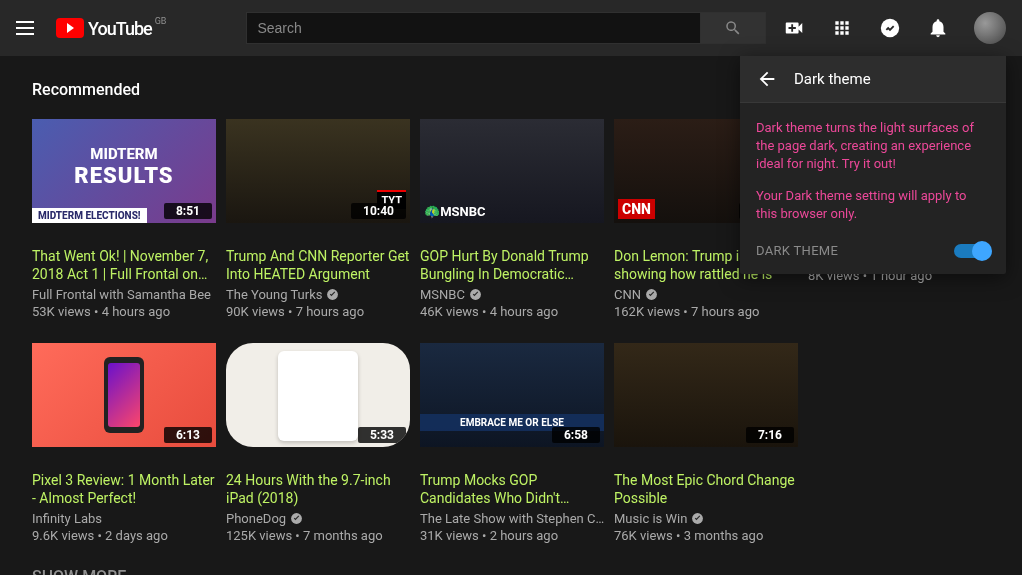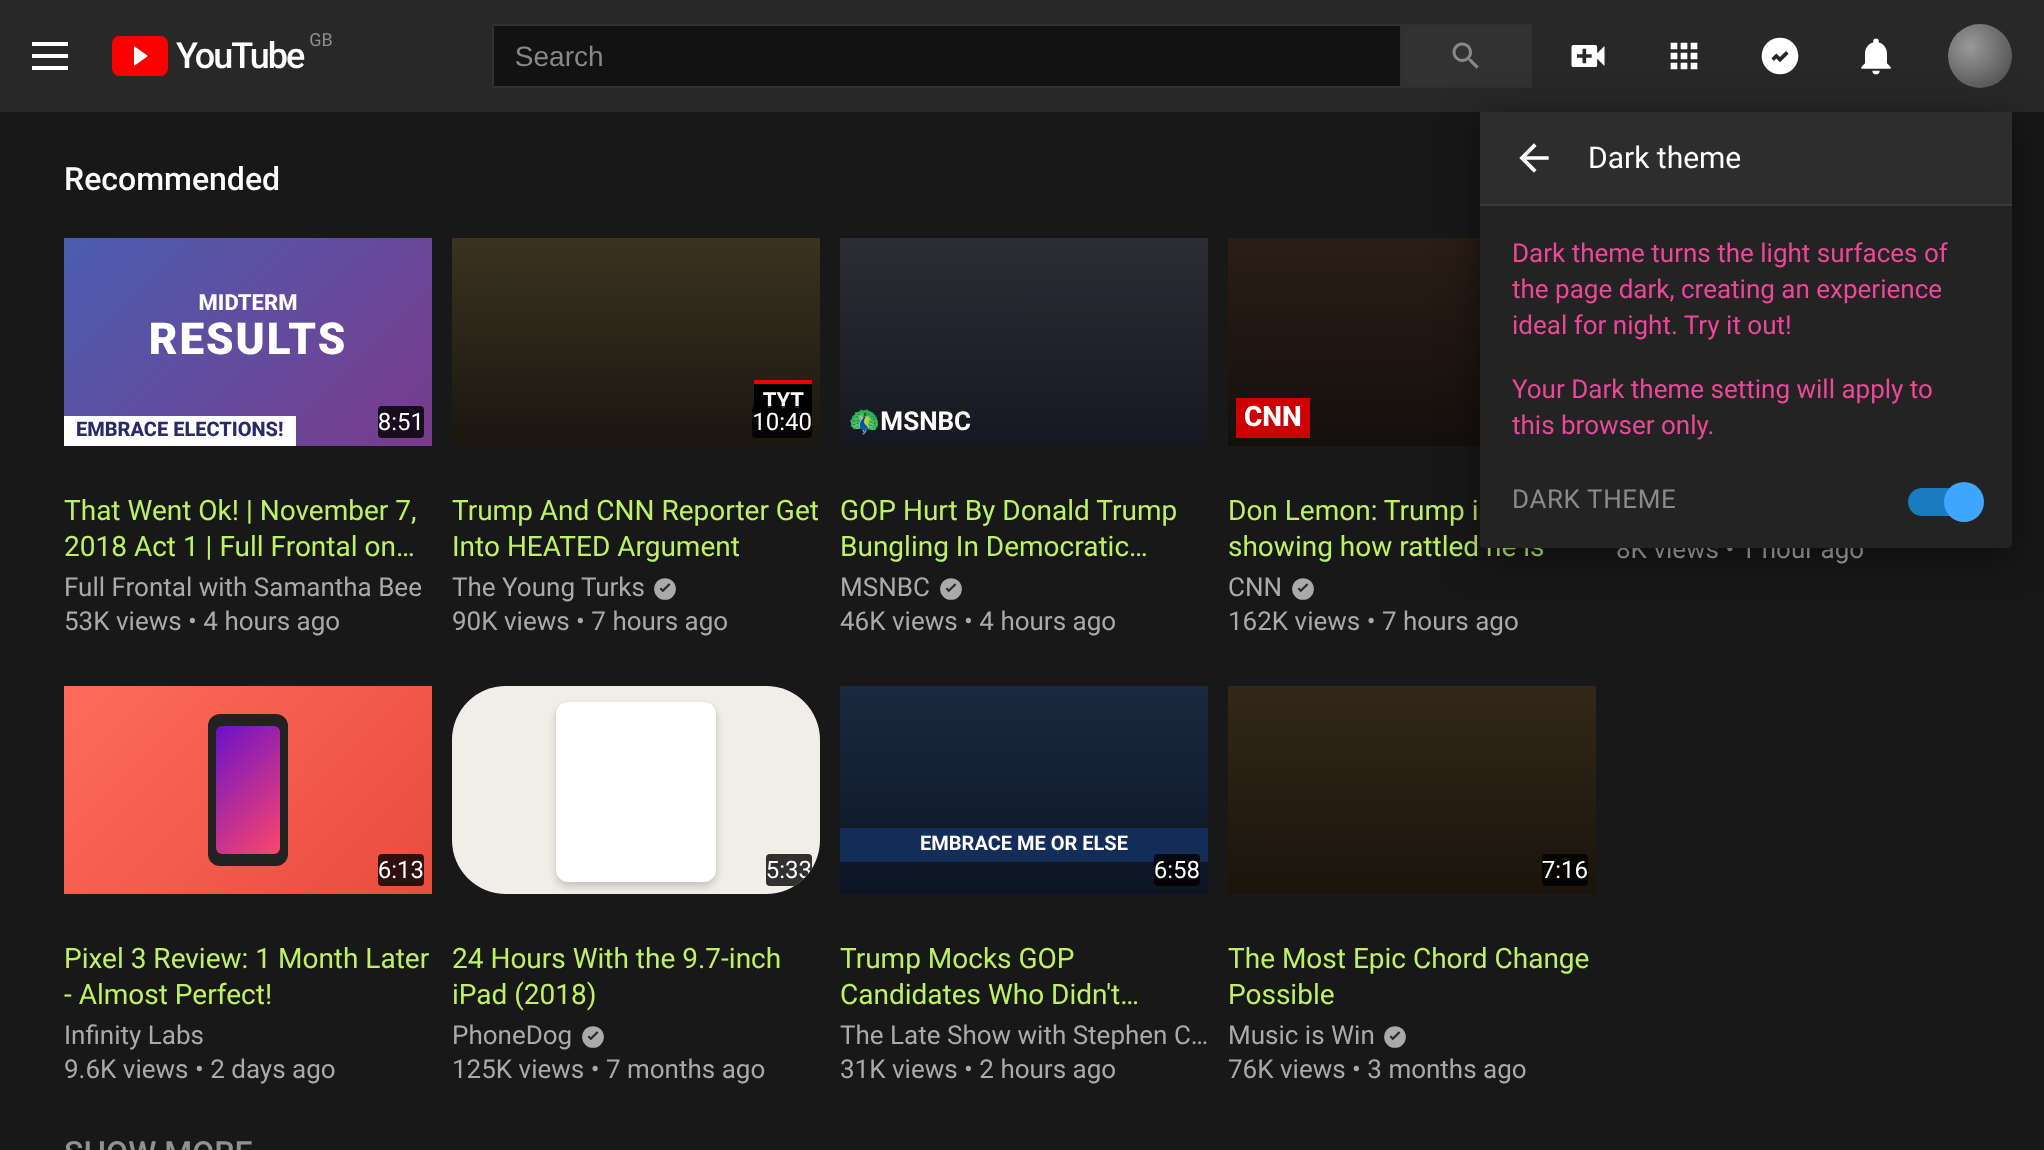--- a/index.html
+++ b/index.html
@@ -21,21 +21,21 @@
 .header-icons { margin-left: auto; display: flex; align-items: center; gap: 24px; }
 .hicon { width: 24px; height: 24px; display: flex; align-items: center; justify-content: center; cursor: pointer; color: #fff; }
 .avatar { width: 32px; height: 32px; border-radius: 50%; background: radial-gradient(circle at 35% 35%, #999, #444); cursor: pointer; }
 
 
 .content { padding: 24px 32px; }
 .section-title { font-size: 16px; font-weight: 500; color: #fff; margin-bottom: 20px; }
 .grid { display: flex; gap: 10px; margin-bottom: 24px; }
 .card { width: 184px; position: relative; }
 .thumb { width: 184px; height: 104px; position: relative; overflow: hidden; display: flex; align-items: center; justify-content: center; font-size: 11px; font-weight: bold; color: #fff; text-align: center; }
-.duration { position: absolute; bottom: 4px; right: 4px; background: rgba(0,0,0,0.8); color: #fff; font-size: 12px; font-weight: 400; padding: 1px 0; border-radius: 2px; }
+.duration { position: absolute; bottom: 4px; right: 4px; background: rgba(0,0,0,0.8); color: #fff; font-size: 12px; font-weight: 700; padding: 1px 12px; border-radius: 2px; }
 .vtitle { font-size: 14px; font-weight: 400; color: #bef264; margin-top: 24px; line-height: 18px; display: -webkit-box; -webkit-line-clamp: 2; -webkit-box-orient: vertical; overflow: hidden; }
 .channel { font-size: 13px; color: #aaa; margin-top: 4px; display: flex; align-items: center; gap: 4px; white-space: nowrap; overflow: hidden; text-overflow: ellipsis; }
 .verified { width: 13px; height: 13px; }
 .meta { font-size: 13px; color: #aaa; margin-top: 2px; }
 .show-more { font-size: 16px; font-weight: 500; color: #909090; cursor: pointer; }
 
 
 .panel { position: absolute; top: 56px; right: 16px; width: 266px; background: #232323; border-radius: 2px; box-shadow: 0 4px 20px rgba(0,0,0,0.5); }
 .panel-header { display: flex; align-items: center; padding: 12px 16px; border-bottom: 1px solid #383838; gap: 16px; background: #2d2d2d; }
 .back-arrow { cursor: pointer; color: #fff; }
@@ -122,24 +122,24 @@
 </div>
 
 <div class="content">
   <div class="section-title">Recommended</div>
 
   <div class="grid">
 
     <div class="card">
       <div class="thumb t1">
         <div class="t1-label">
-            <div style="font-size:11px">MIDTERM</div>
+            <div style="font-size:15px">MIDTERM</div>
             <div class="t1-label2">RESULTS</div>
           </div>
-        <div class="t1-banner" style="white-space:pre-line">EMBRACE ELECTIONS!</div>
+        <div class="t1-banner" style="white-space:pre-line">MIDTERM ELECTIONS!</div>
         <div class="duration">8:51</div>
       </div>
       <div class="vtitle">That Went Ok! | November 7, 2018 Act 1 | Full Frontal on…</div>
       <div class="channel">
           <span>Full Frontal with Samantha Bee</span>
         </div>
       <div class="meta">53K views • 4 hours ago</div>
     </div>
 
     <div class="card">

